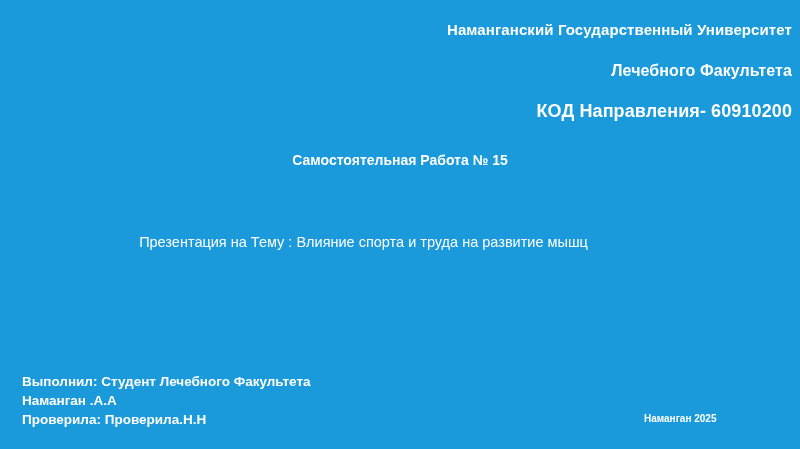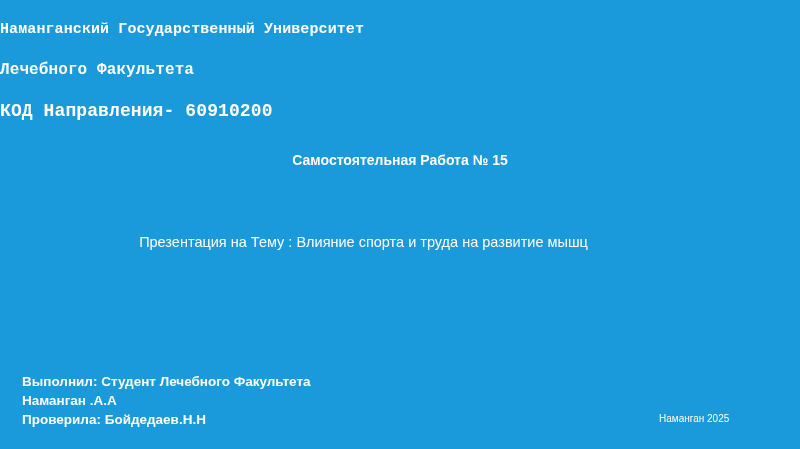--- a/index.html
+++ b/index.html
@@ -18,22 +18,21 @@
     width: 800px;
     height: 449px;
     background: #1a9ada;
     box-sizing: border-box;
   }
   .header-block {
     position: absolute;
     top: 22px;
     left: 0;
     width: 792px;
-    text-align: left;
-    font-family: Liberation Mono, monospace;
+    text-align: right;
   }
   .header-line {
     color: #ffffff;
     font-weight: bold;
     font-size: 14.5px;
     line-height: 1.1;
     margin-bottom: 23px;
     letter-spacing: 0.1px;
   }
   .header-line.l1 { font-size: 15px; }
@@ -64,24 +63,24 @@
     left: 22px;
     top: 372px;
     color: #ffffff;
     font-weight: bold;
     font-size: 13.5px;
     line-height: 1.42;
   }
   .footer div { white-space: nowrap; }
   .city {
     position: absolute;
-    left: 659px;
+    left: 644px;
     top: 413px;
     color: #ffffff;
-    font-weight: normal;
+    font-weight: bold;
     font-size: 10px;
   }
 </style>
 </head>
 <body>
 
 <div class="slide">
 
   <div class="header-block">
     <div class="header-line l1">Наманганский Государственный Университет</div>
@@ -89,18 +88,18 @@
     <div class="header-line l3">КОД Направления- 60910200</div>
   </div>
 
   <div class="worknum">Самостоятельная Работа № 15</div>
 
   <div class="topic">Презентация на Тему : Влияние спорта и труда на развитие мышц</div>
 
   <div class="footer">
     <div>Выполнил: Студент Лечебного Факультета</div>
     <div>Наманган .А.А</div>
-    <div>Проверила: Бойдедаев.Н.Н</div>
+    <div>Проверила: Проверила.Н.Н</div>
   </div>
 
   <div class="city">Наманган 2025</div>
 
 </div>
 
 </body></html>

